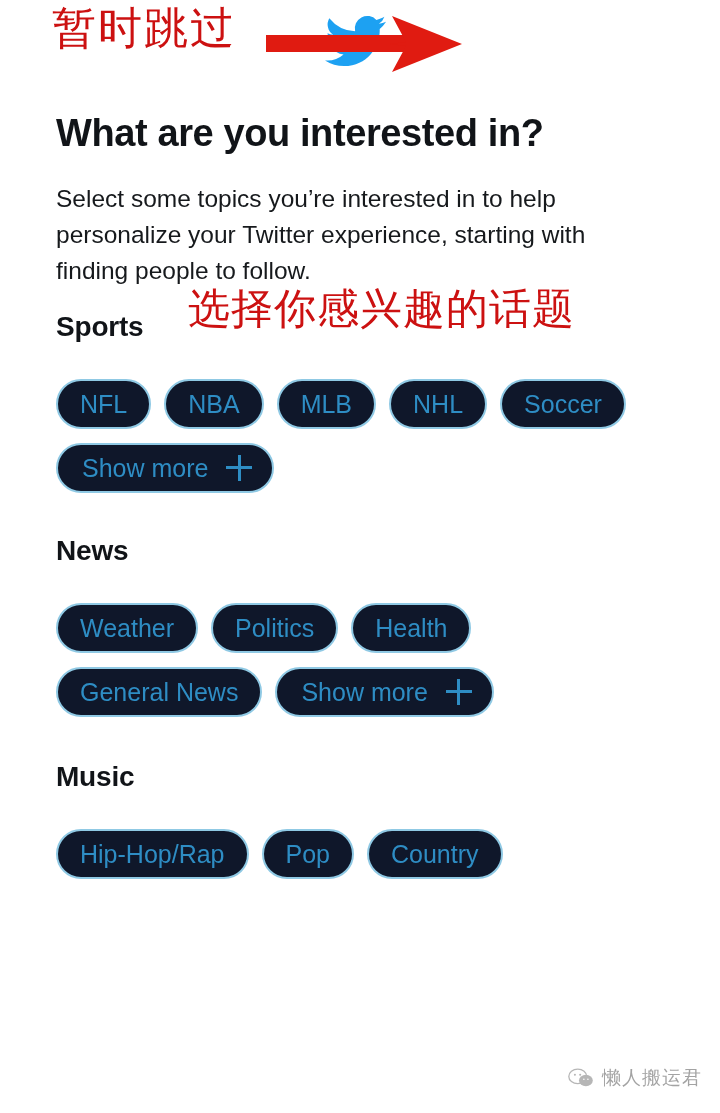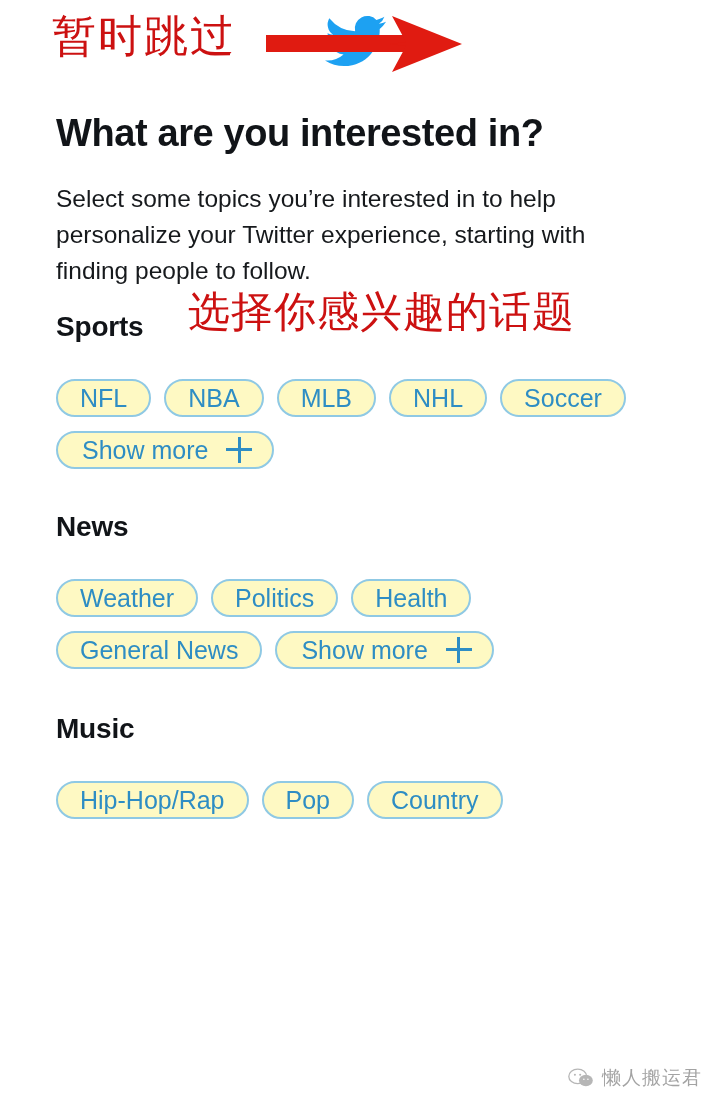--- a/index.html
+++ b/index.html
@@ -19,21 +19,21 @@
   
   .topbar {
     position: absolute;
     left: 0; top: 0;
     width: 720px;
     height: 86px;
   }
   .cn-skip {
     position: absolute;
     left: 52px;
-    top: 8px;
+    top: 0;
     font-family: "DejaVu Serif", "Liberation Serif", serif;
     font-size: 44px;
     line-height: 56px;
     color: #cc1111;
     letter-spacing: 2px;
     white-space: nowrap;
   }
   .bird {
     position: absolute;
     left: 318px;
@@ -130,46 +130,46 @@
     font-size: 28px;
     font-weight: bold;
     color: #111418;
     display: inline-block;
     letter-spacing: -0.2px;
   }
   .cn-note {
     position: absolute;
     left: 132px;
     top: -24px;
-    font-family: Liberation Serif, serif;
+    font-family: Liberation Mono, monospace;
     font-size: 42px;
     line-height: 50px;
     color: #cc1111;
     white-space: nowrap;
     letter-spacing: 1px;
   }
   .chips {
     display: flex;
     flex-wrap: wrap;
     gap: 14px 13px;
     width: 620px;
   }
   .chip {
     border: 2px solid #8fc9e4;
     border-radius: 34px;
     padding: 0 22px;
-    height: 38px;
+    height: 50px;
     display: inline-flex;
     align-items: center;
     justify-content: center;
     box-sizing: border-box;
     color: #2e8dc4;
     font-size: 25px;
     white-space: nowrap;
-    background: #fef9c3;
+    background: #0f172a;
     cursor: pointer;
   }
   .chip.show-more {
     padding: 0 20px 0 24px;
   }
   .chip .plus {
     display: inline-block;
     margin-left: 18px;
     width: 26px;
     height: 26px;

